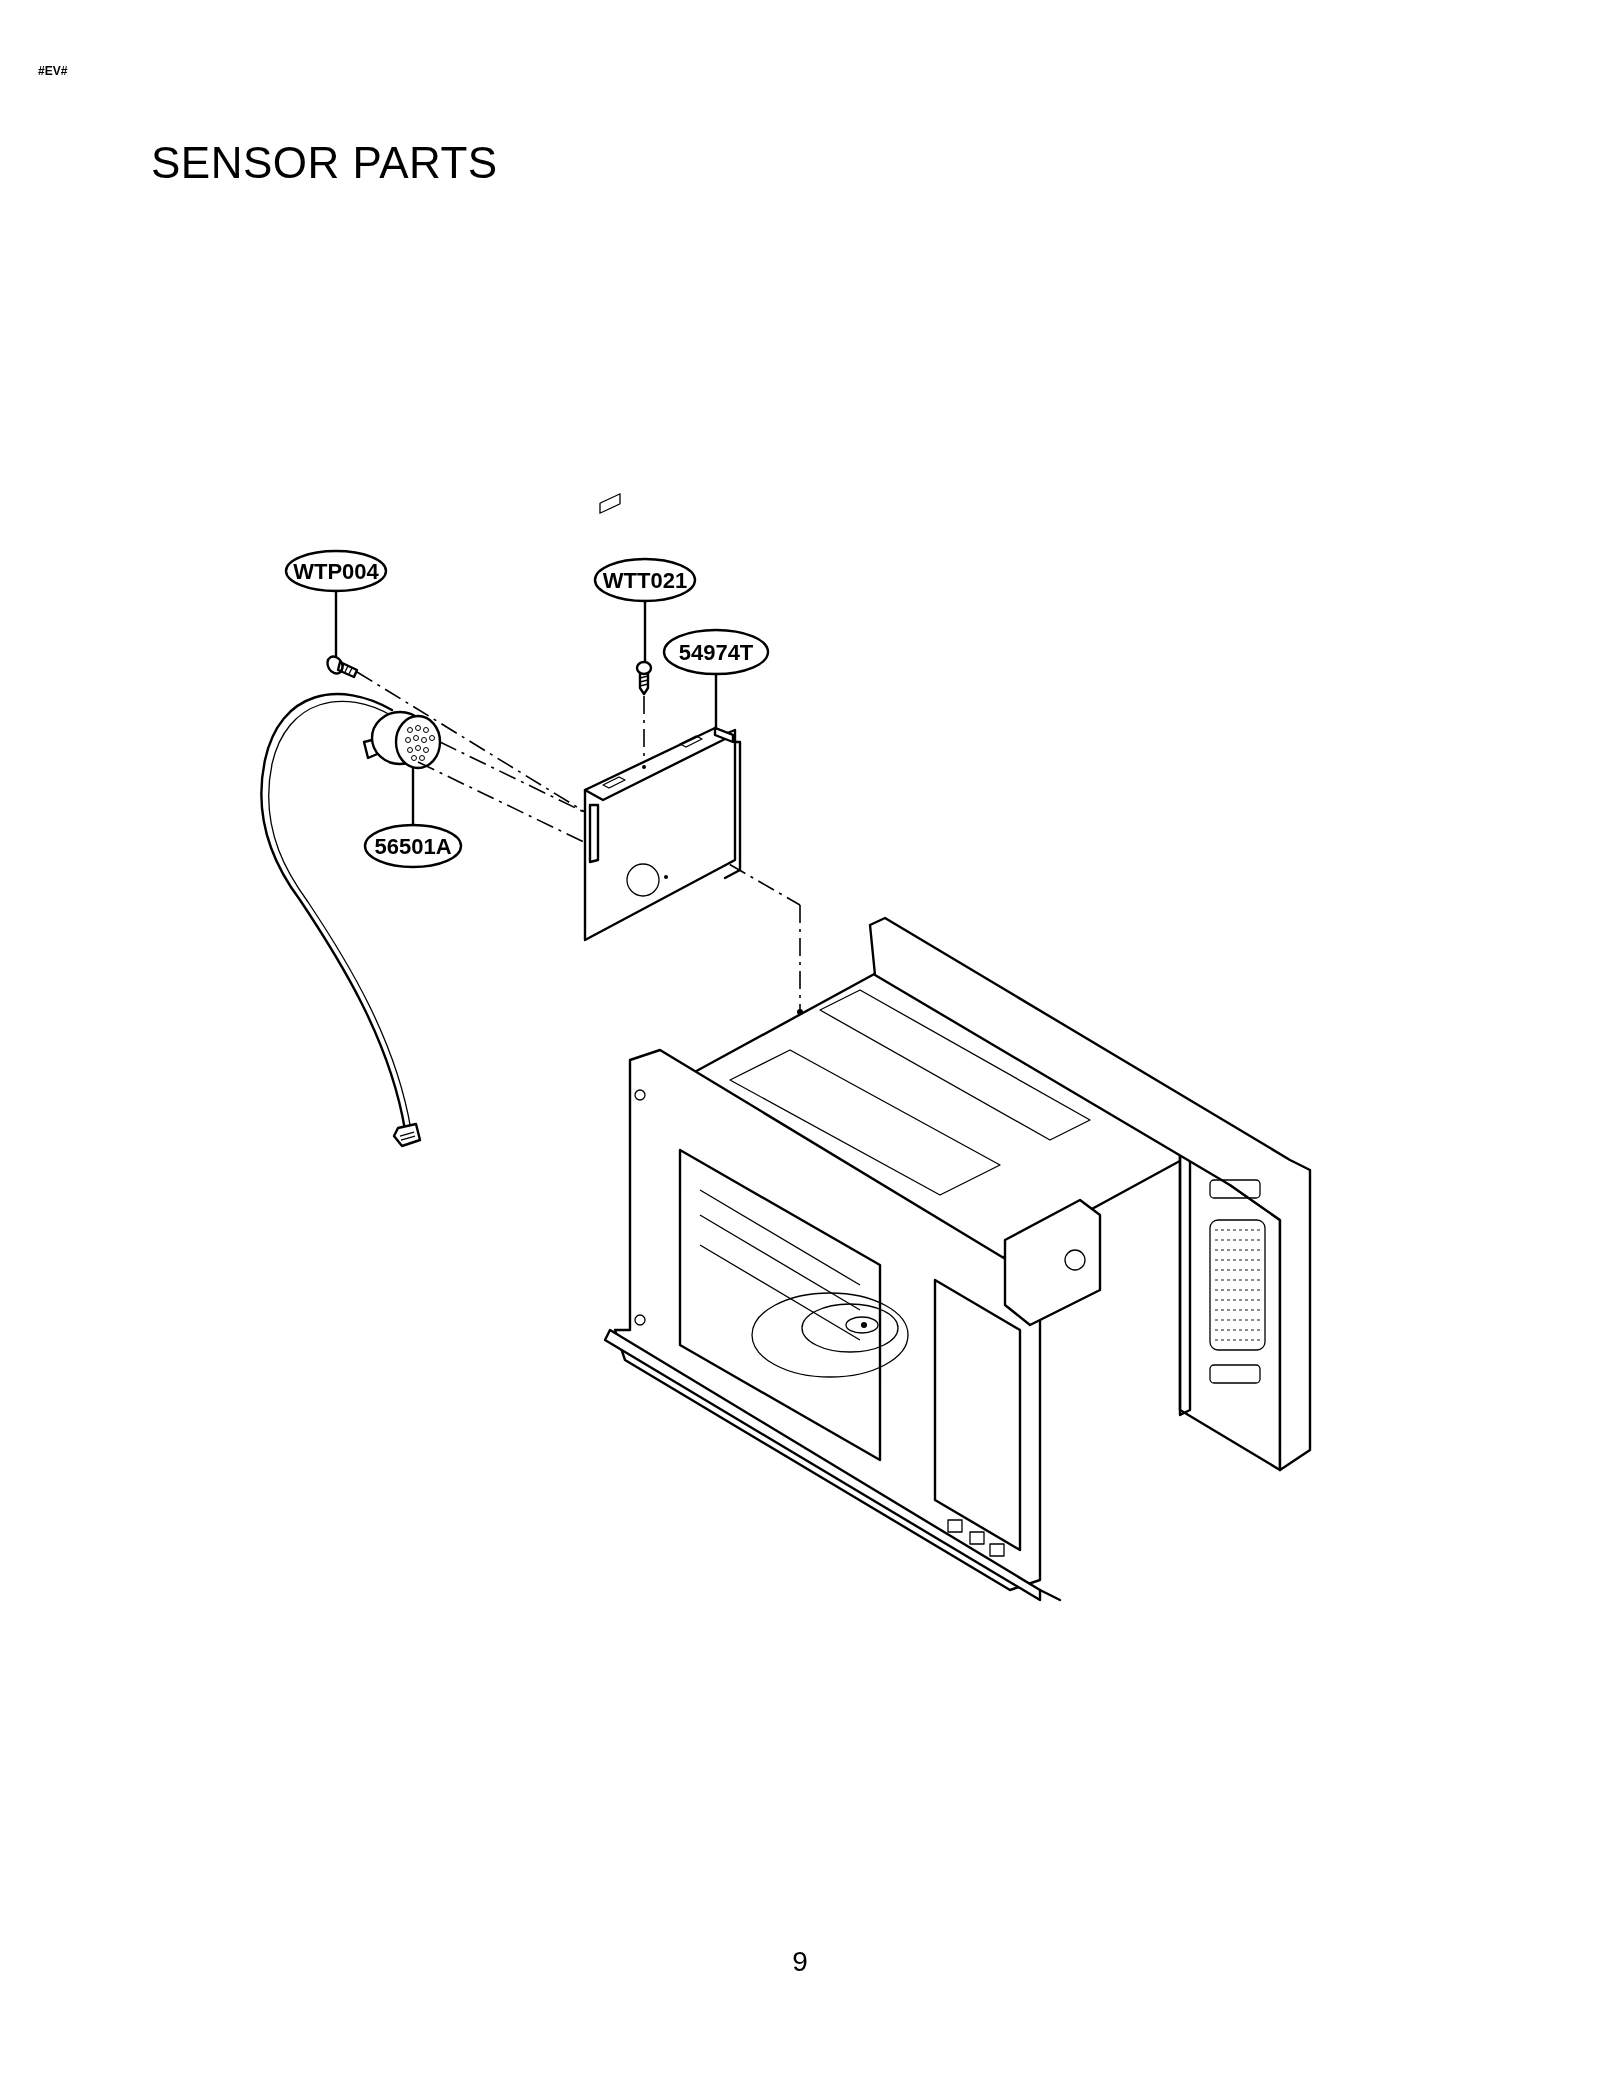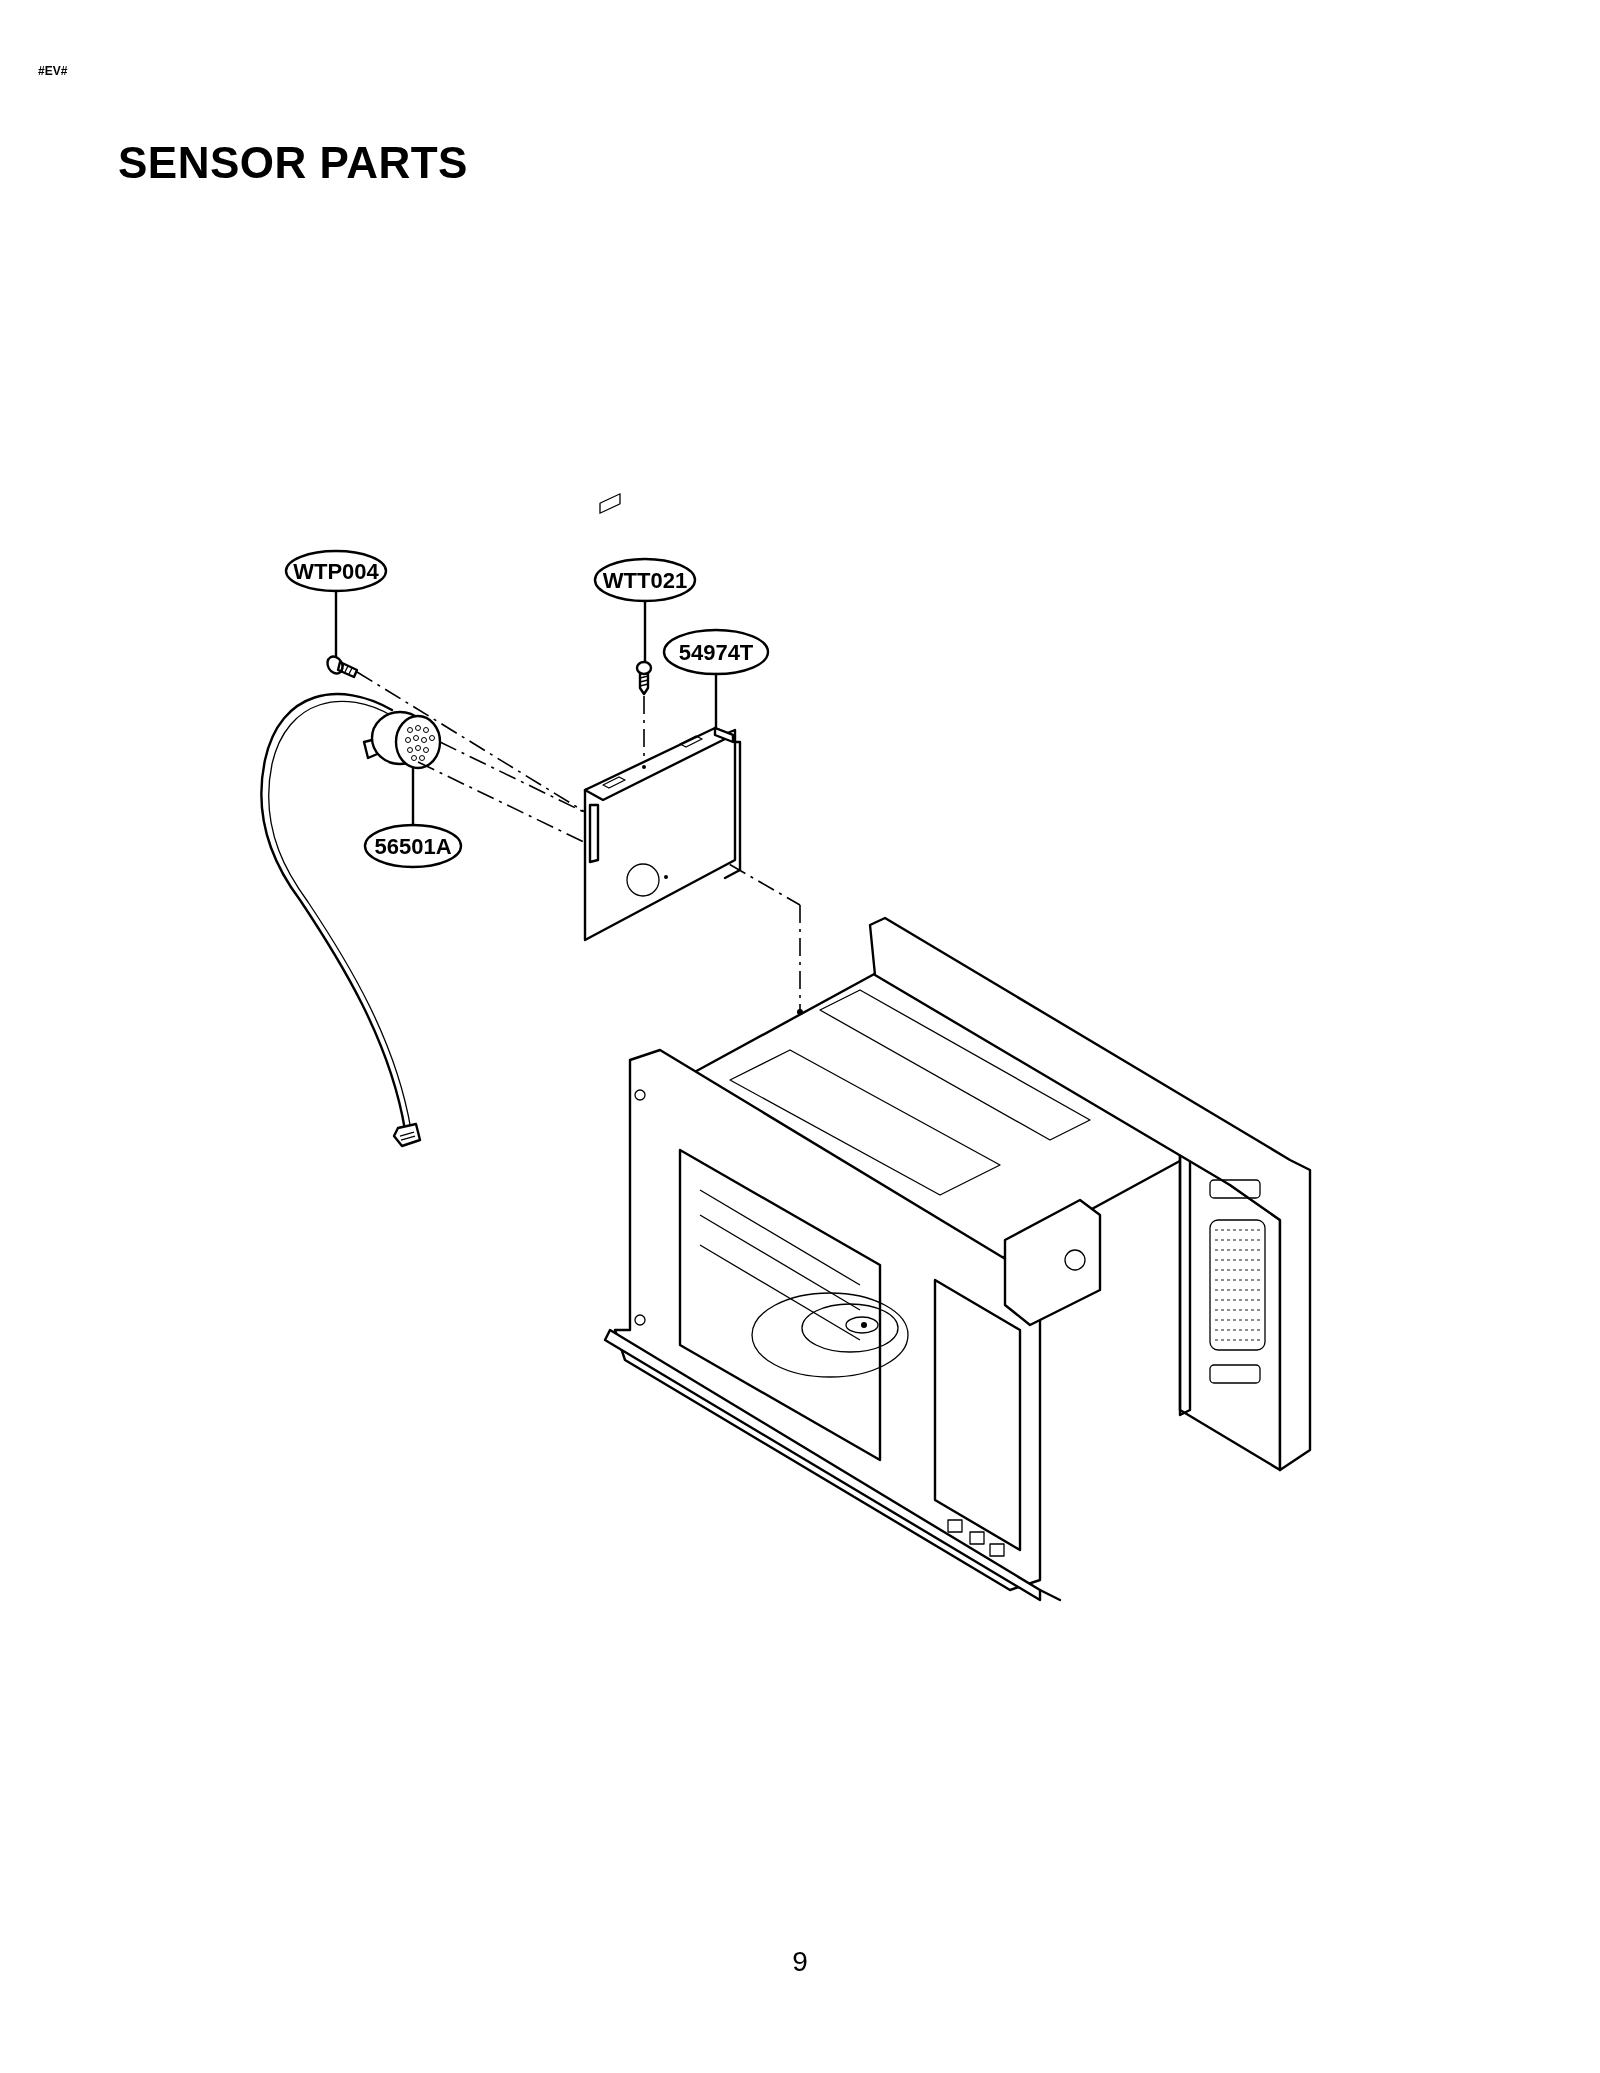--- a/index.html
+++ b/index.html
@@ -1,19 +1,19 @@
 <!DOCTYPE html>
 <html><head>
 <meta charset="utf-8">
 <style>
   html, body { margin: 0; padding: 0; background: #ffffff; }
   body { width: 1600px; height: 2073px; position: relative; overflow: hidden;
          font-family: "Liberation Sans", sans-serif; color: #000; }
   .doc-code { position: absolute; left: 38px; top: 40px; font-size: 12px; font-weight: bold; margin-top: 24px; }
-  .page-title { position: absolute; left: 118px; top: 138px; font-size: 44px; font-weight: bold; letter-spacing: 0.5px; }
+  .page-title { position: absolute; left: 151px; top: 138px; font-size: 44px; font-weight: normal; letter-spacing: 0.5px; }
   .page-number { position: absolute; left: 0; width: 1600px; top: 1946px; text-align: center; font-size: 28px; }
   .diagram { position: absolute; left: 0; top: 0; width: 1600px; height: 2073px; }
   .callout text { font-family: "Liberation Sans", sans-serif; font-weight: bold; font-size: 22px; }
   .ln { fill: none; stroke: #000; stroke-width: 2.4; stroke-linejoin: round; stroke-linecap: round; }
   .thin { fill: none; stroke: #000; stroke-width: 1.3; stroke-linejoin: round; }
   .dash { fill: none; stroke: #000; stroke-width: 1.6; stroke-dasharray: 18 6 3 6; }
   .fillw { fill: #fff; stroke: #000; stroke-width: 2.4; stroke-linejoin: round; }
 </style>
 </head>
 <body>

